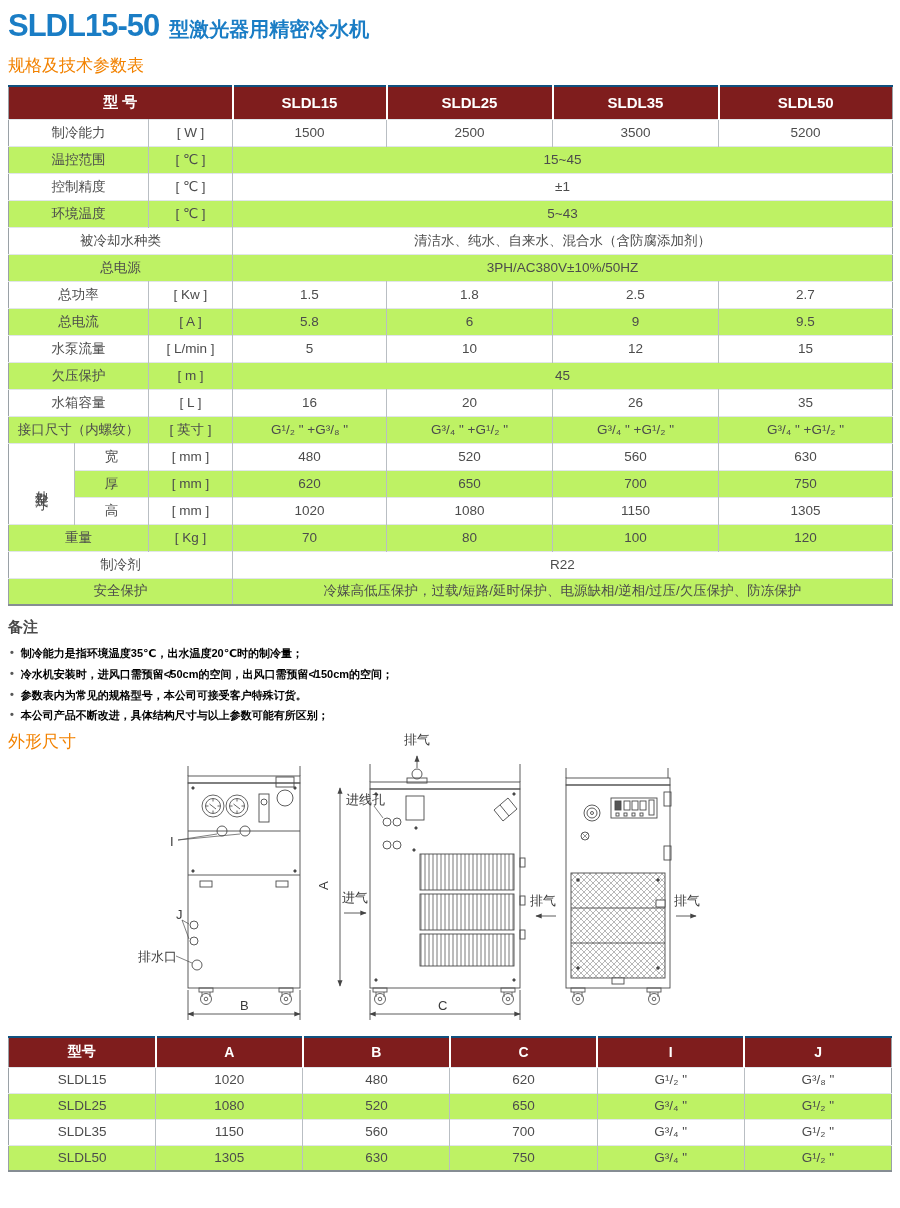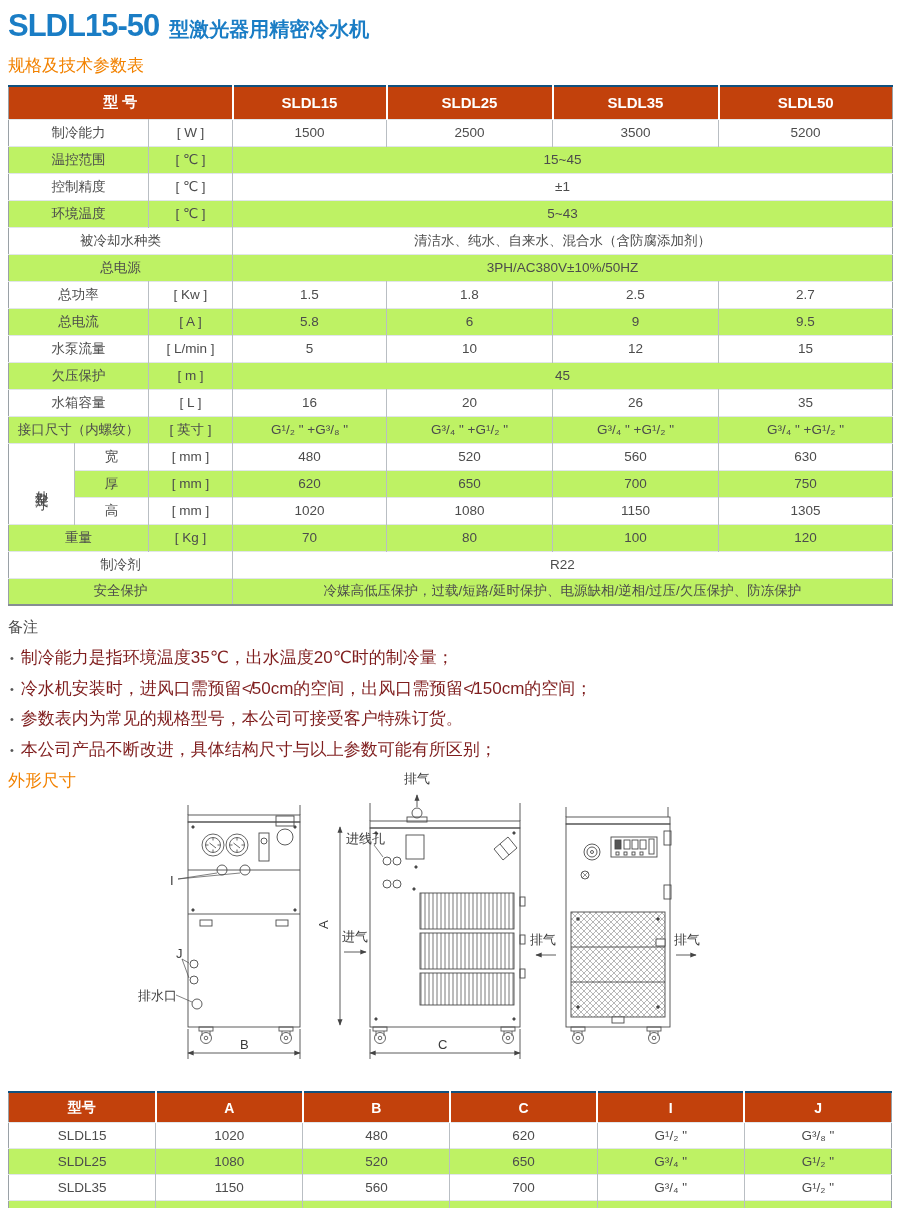--- a/index.html
+++ b/index.html
@@ -8,45 +8,45 @@
   .page { padding:6px 8px 0 8px; }
 
   .title-row { display:flex; align-items:baseline; margin:2px 0 6px 0; }
   .title-model { font-size:31px; font-weight:bold; color:#1a7dc5; letter-spacing:-1px; }
   .title-suffix { font-size:20px; font-weight:bold; color:#1a7dc5; margin-left:10px; }
 
   .section-title { color:#f28200; font-size:17px; font-weight:normal; margin:10px 0 8px 0; }
 
   table { border-collapse:collapse; width:884px; table-layout:fixed; }
   table.data { border:1px solid #9aa1a7; border-top:2px solid #10517f; border-bottom:2px solid #868d93; }
-  th { background:#c2410c; color:#fff; font-size:15px; font-weight:bold; height:33px;
+  th { background:#7f1d1d; color:#fff; font-size:15px; font-weight:bold; height:33px;
        border-right:2px solid #fff; }
   th:last-child { border-right:none; }
   td { font-size:13.5px; color:#4c4c4c; text-align:center; height:27px; padding:0 3px;
        border-right:1px solid #b9bec3; border-top:1px solid #e1e6ea; line-height:1.15; }
   td:last-child { border-right:none; }
   tr.stripe td { background:#bef264; }
   td.group-cell { background:#fff; }
   .vert { writing-mode:vertical-lr; text-orientation:upright; letter-spacing:2px; display:inline-block; }
 
   #dim-table td { height:26px; }
   #dim-table th { height:30px; font-size:14px; }
 
-  .notes { margin-top:12px; }
+  .notes { margin-top:12px;font-weight:bold; }
   .notes-title { font-size:15px; color:#4a4a4a; margin-bottom:6px; }
   .notes ul { list-style:none; }
-  .notes li { font-size:17px; color:#7f1d1d; line-height:1.8; }
+  .notes li { font-size:11px; color:#000000; line-height:1.8; }
   .notes li::before { content:"•"; font-size:11px; margin:0 7px 0 2px; vertical-align:1px; color:#555; }
 
   .outline-block { position:relative; height:304px; margin-top:2px; }
   .outline-block .section-title { position:absolute; top:2px; left:0; margin:0; }
   .outline-block svg { position:absolute; top:0; left:0; }
   svg text { font-size:13px; fill:#3a3a3a; stroke:none; font-family:"Liberation Sans","DejaVu Sans",sans-serif; }
 
-  #dim-table { margin-top:20px; }
+  #dim-table { margin-top:4px; }
 </style>
 </head>
 <body>
 
 <div class="page">
 
   <div class="title-row">
     <span class="title-model">SLDL15-50</span>
     <span class="title-suffix">型激光器用精密冷水机</span>
   </div>

